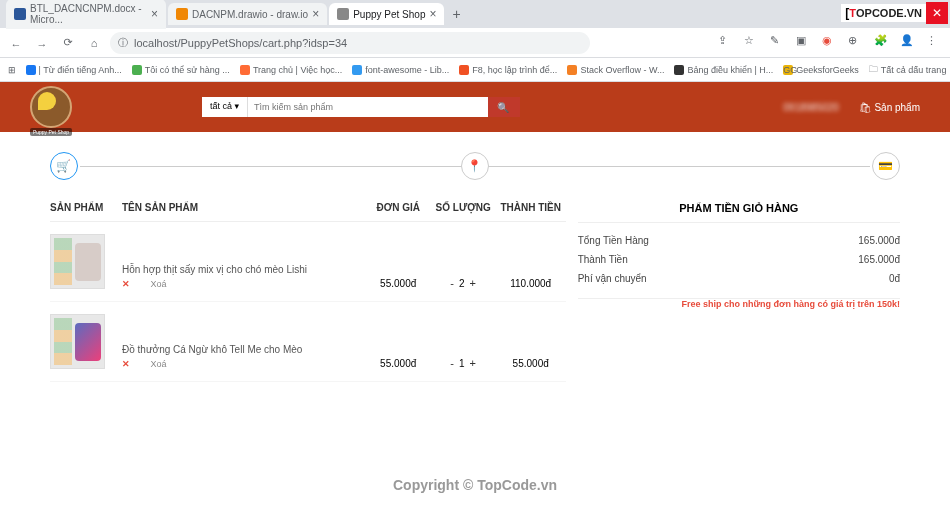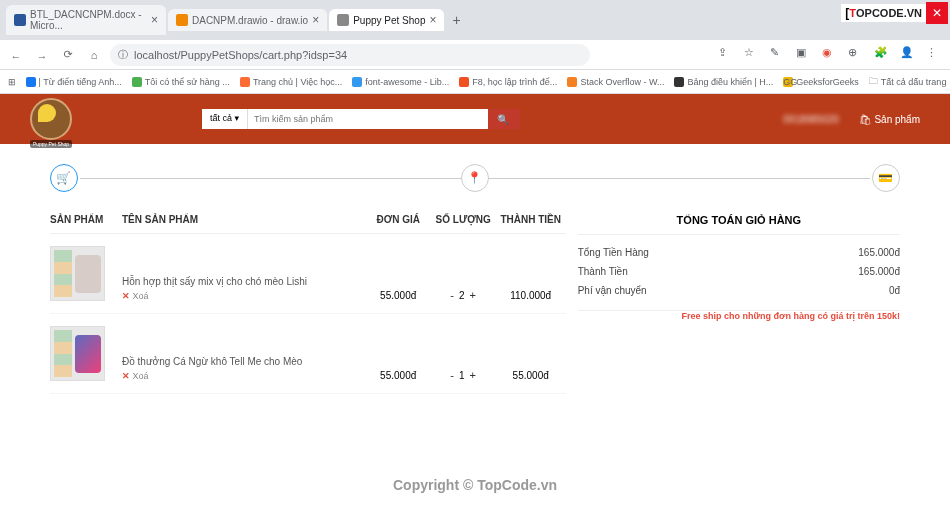--- a/index.html
+++ b/index.html
@@ -1,19 +1,19 @@
 <!DOCTYPE html>
 <html><head>
 <meta charset="utf-8">
 <style>
 * { margin: 0; padding: 0; box-sizing: border-box; font-family: Arial, sans-serif; }
 body { width: 950px; height: 505px; overflow: hidden; background: #fff; position: relative; }
 
 
-.browser-tabs { height: 40px; background: #dee1e6; display: flex; align-items: center; padding: 0 6px; font-size: 10px; }
+.browser-tabs { height: 28px; background: #dee1e6; display: flex; align-items: center; padding: 0 6px; font-size: 10px; }
 .tab { background: #f1f3f4; border-radius: 6px 6px 0 0; padding: 4px 8px; margin-right: 2px; display: flex; align-items: center; gap: 4px; max-width: 160px; color: #5f6368; }
 .tab.active { background: #fff; color: #202124; }
 .tab-icon { width: 12px; height: 12px; border-radius: 2px; flex-shrink: 0; }
 .tab-close { margin-left: auto; font-size: 12px; color: #5f6368; }
 .new-tab { padding: 2px 6px; color: #5f6368; font-size: 14px; }
 
 .browser-toolbar { height: 30px; background: #fff; border-bottom: 1px solid #dadce0; display: flex; align-items: center; padding: 0 6px; gap: 6px; font-size: 11px; }
 .nav-btn { width: 20px; height: 20px; display: flex; align-items: center; justify-content: center; color: #5f6368; border-radius: 50%; }
 .url-bar { flex: 1; height: 22px; background: #f1f3f4; border-radius: 11px; display: flex; align-items: center; padding: 0 8px; gap: 6px; color: #5f6368; max-width: 480px; }
 .url-bar .lock { font-size: 10px; }
@@ -64,21 +64,21 @@
 
 .cart-row { display: flex; align-items: flex-end; padding: 12px 0; border-bottom: 1px solid #f5f5f5; font-size: 10px; }
 .product-img { width: 55px; height: 55px; background: #e8e8e8; border: 1px solid #ddd; display: flex; align-items: center; justify-content: center; position: relative; }
 .product-img::before { content: ""; position: absolute; left: 3px; top: 3px; bottom: 3px; width: 18px; background: linear-gradient(#4caf50 0 25%, #ff9800 25% 50%, #4caf50 50% 75%, #ff9800 75% 100%); opacity: 0.3; }
 .product-img::after { content: ""; position: absolute; right: 3px; top: 8px; width: 26px; height: 38px; background: #d7ccc8; border-radius: 4px; }
 .product-img.p2::after { background: linear-gradient(135deg, #5c6bc0, #ec407a); }
 .product-name { flex: 1.4; }
 .product-name .name-text { color: #555; }
 .delete-link { margin-top: 4px; font-size: 9px; display: flex; align-items: center; gap: 3px; }
 .delete-link .x { color: #e74c3c; font-weight: bold; }
-.delete-link .xoa { color: #888; }
+.delete-link .xoa { color: #888; margin-left: 18px; }
 .qty-ctrl { display: flex; align-items: center; justify-content: center; gap: 5px; }
 .qty-btn { font-size: 11px; color: #333; cursor: pointer; }
 
 .summary-title { text-align: center; font-weight: bold; font-size: 11px; padding: 8px 0; border-bottom: 1px solid #eee; margin-bottom: 8px; }
 .summary-row { display: flex; justify-content: space-between; font-size: 10px; padding: 4px 0; color: #444; }
 .free-ship { text-align: right; color: #e74c3c; font-size: 9px; font-weight: bold; margin: 10px 0; border-top: 1px solid #eee; }
 .summary-btns { display: flex; gap: 8px; margin-top: 10px; }
 .btn-continue { flex: 1; background: #ecf0f1; color: #555; font-size: 9px; padding: 8px 4px; text-align: center; font-weight: bold; }
 .btn-checkout { flex: 1; background: #c0392b; color: #fff; font-size: 9px; padding: 8px 4px; text-align: center; font-weight: bold; }
 .watermark-url { position: absolute; top: 75px; right: 65px; font-size: 12px; color: rgba(255,255,255,0.4); font-weight: bold; pointer-events: none; }
@@ -248,21 +248,21 @@
       <div class="col-qty qty-ctrl">
         <span class="qty-btn">-</span>
         <span>1</span>
         <span class="qty-btn">+</span>
       </div>
       <div class="col-total">55.000đ</div>
     </div>
   </div>
 
   <div class="cart-summary">
-    <div class="summary-title">TỔNG TOÁN GIỎ HÀNG</div>
+    <div class="summary-title">PHẨM TIỀN GIỎ HÀNG</div>
     <div class="summary-row">
         <span>Tổng Tiền Hàng</span>
         <span>165.000đ</span>
       </div>
     <div class="summary-row">
         <span>Thành Tiền</span>
         <span>165.000đ</span>
       </div>
     <div class="summary-row">
         <span>Phí vận chuyển</span>

